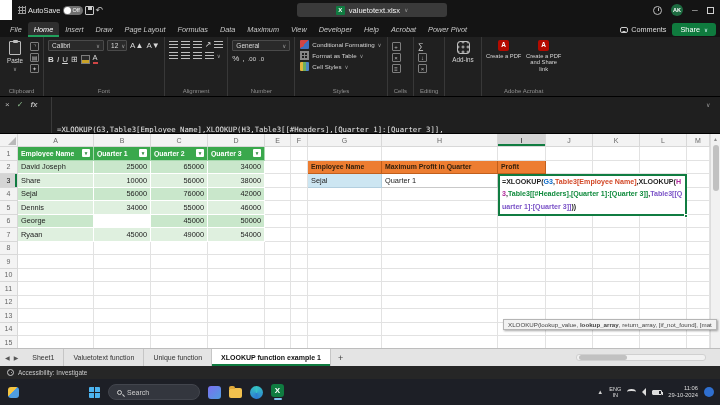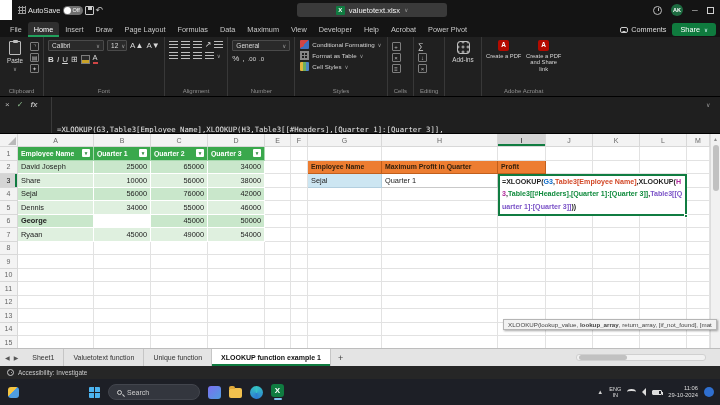--- a/index.html
+++ b/index.html
@@ -193,21 +193,21 @@
     <div class="tb-right">
       <span class="hist-ic"></span>
       <span class="avatar">AK</span>
       <span class="win-min">─</span>
       <span class="win-max"></span>
       <span class="win-close">×</span>
     </div>
   </div>
 
   <div class="ribbon-tabs">
-    <span style="display:flex;">
+    <span style="display:flex;font-style:italic;">
         <span class="rtab">File</span>
         <span class="rtab active">Home</span>
         <span class="rtab">Insert</span>
         <span class="rtab">Draw</span>
         <span class="rtab">Page Layout</span>
         <span class="rtab">Formulas</span>
         <span class="rtab">Data</span>
         <span class="rtab">Maximum</span>
         <span class="rtab">View</span>
         <span class="rtab">Developer</span>
@@ -500,21 +500,21 @@
         <div class="g-cell" style="width: 74px;"></div>
         <div class="g-cell" style="width: 116px;"></div>
         <div class="g-cell" style="width: 48px;"></div>
         <div class="g-cell" style="width: 47px;"></div>
         <div class="g-cell" style="width: 47px;"></div>
         <div class="g-cell" style="width: 47px;"></div>
         <div class="g-cell" style="width: 23px;"></div>
       </div>
       <div class="g-row">
         <div class="g-cell g-hdr" style="width: 18px;">6</div>
-        <div class="g-cell band-a" style="width: 76px; font-weight: bold;">George</div>
+        <div class="g-cell band-a" style="width: 76px;">George</div>
         <div class="g-cell band-a num" style="width: 57px; margin-top: 48px;">32000</div>
         <div class="g-cell band-a num" style="width: 57px;">45000</div>
         <div class="g-cell band-a num" style="width: 57px;">50000</div>
         <div class="g-cell" style="width: 26px;"></div>
         <div class="g-cell" style="width: 17px;"></div>
         <div class="g-cell" style="width: 74px;"></div>
         <div class="g-cell" style="width: 116px;"></div>
         <div class="g-cell" style="width: 48px;"></div>
         <div class="g-cell" style="width: 47px;"></div>
         <div class="g-cell" style="width: 47px;"></div>

